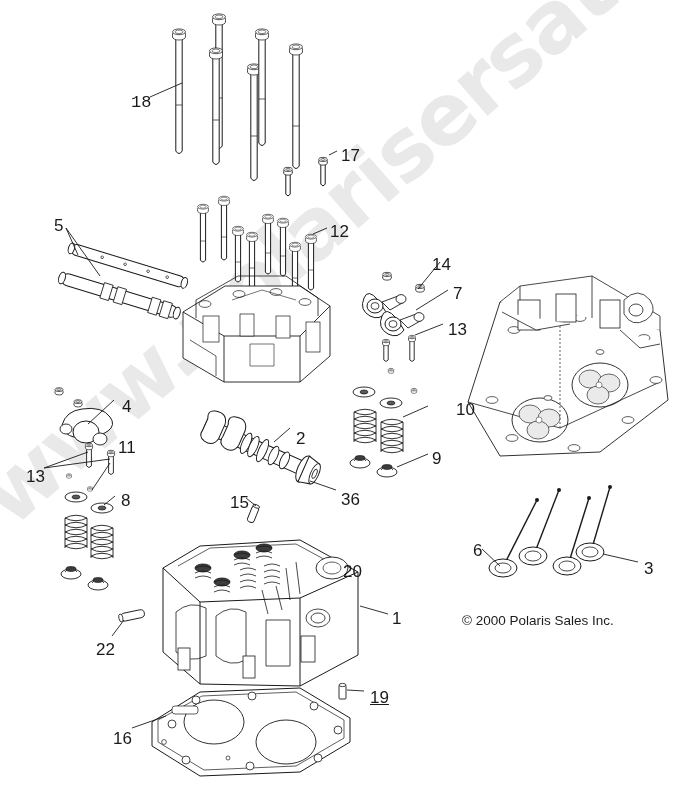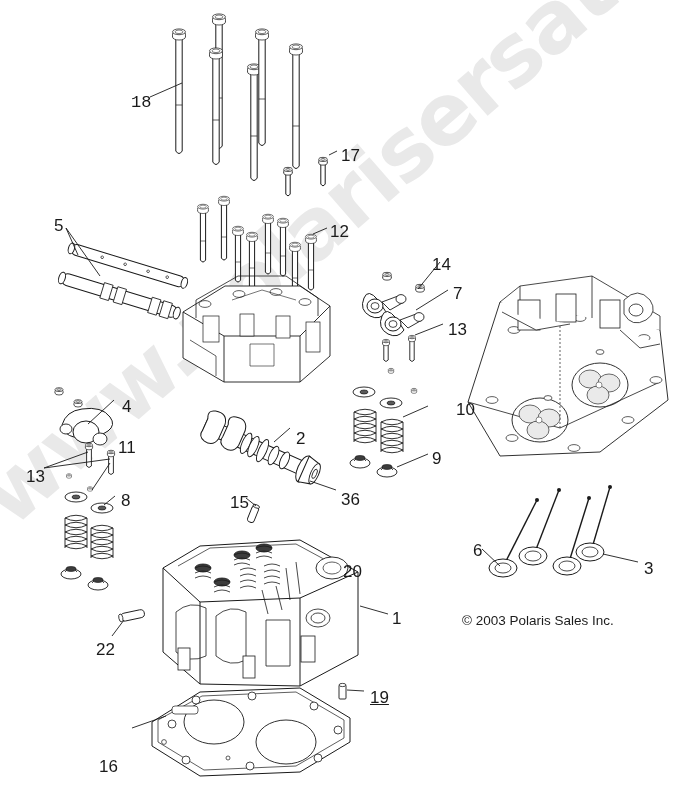--- a/index.html
+++ b/index.html
@@ -610,18 +610,18 @@
     <span class="callout" style="left:432px;top:450px;">9</span>
     <span class="callout" style="left:121px;top:492px;">8</span>
     <span class="callout" style="left:230px;top:494px;">15</span>
     <span class="callout" style="left:341px;top:491px;">36</span>
     <span class="callout" style="left:473px;top:542px;">6</span>
     <span class="callout" style="left:644px;top:560px;">3</span>
     <span class="callout" style="left:343px;top:563px;text-align:center;">20</span>
     <span class="callout" style="left:392px;top:610px;">1</span>
     <span class="callout" style="left:96px;top:641px;">22</span>
     <span class="callout" style="left:370px;top:689px;text-decoration:underline;">19</span>
-    <span class="callout" style="left:99px;top:730px;margin-top:28px;">16</span>
+    <span class="callout" style="left:113px;top:730px;">16</span>
   </div>
 
-  <div id="copyright">© 2003 Polaris Sales Inc.</div>
+  <div id="copyright">© 2000 Polaris Sales Inc.</div>
 
 </div>
 
 </body></html>

